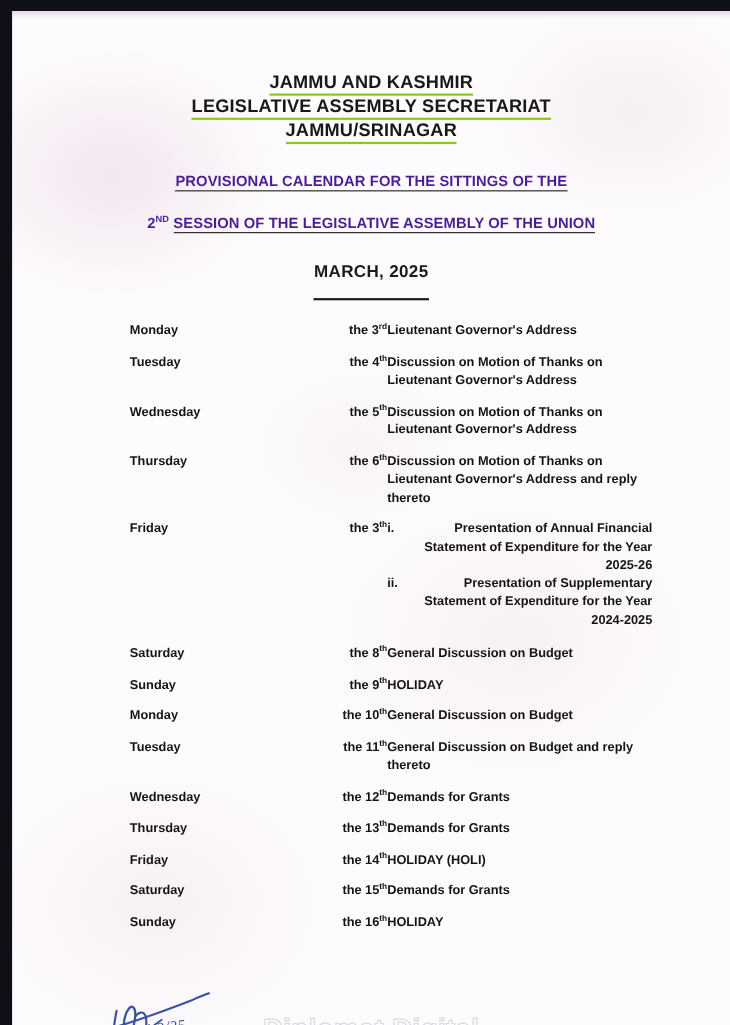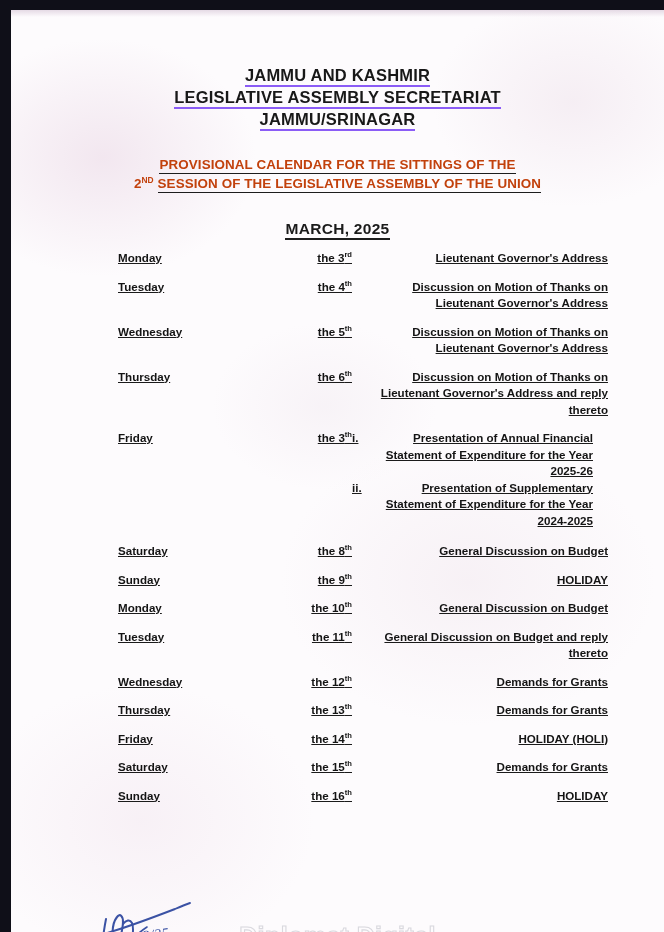--- a/index.html
+++ b/index.html
@@ -60,66 +60,65 @@
     margin-top: 54px;
   }
   .hdr-line {
     font-size: 16.5px;
     font-weight: bold;
     letter-spacing: .2px;
     line-height: 22px;
     color: #181818;
   }
   .hdr-line span.u {
-    border-bottom: 2px solid #8b5cf6;
+    border-bottom: 2px solid #84cc16;
     padding-bottom: 1px;
   }
 
   .sub-block {
     margin-top: 26px;
     text-align: center;
     font-size: 13.4px;
     font-weight: bold;
     line-height: 18.5px;
     letter-spacing: .1px;
-    color: #c2410c;
+    color: #4c1d95;
   }
   .sub-block .u {
     border-bottom: 1.8px solid #1d1d1d;
     padding-bottom: 1px;
   }
-  .sub-l2 { position: relative; }
+  .sub-l2 { position: relative; margin-top: 19px; }
   .ord-2nd {
     font-size: 13.4px;
     font-weight: bold;
   }
   .ord-2nd sup {
     font-size: 8.4px;
     vertical-align: super;
     line-height: 0;
   }
 
   .month {
     margin-top: 27px;
     text-align: center;
     font-size: 15.5px;
     font-weight: bold;
     letter-spacing: .3px;
   }
   .month span.u {
     border-bottom: 2px solid #1d1d1d;
-    padding-bottom: 1px;
+    padding-bottom: 15px;
   }
 
   
   #schedule {
-    margin-top: 12px;
+    margin-top: 36px;
     padding-left: 107px;
     padding-right: 20px;
-    text-decoration: underline;
   }
   .row {
     display: flex;
     align-items: flex-start;
     margin-bottom: 12px;
   }
   .c-day {
     width: 117px;
     flex: 0 0 117px;
     font-size: 11.6px;
@@ -163,21 +162,21 @@
   ol.roman li .mark {
     flex: 0 0 23px;
     font-weight: bold;
   }
   ol.roman li .txt {
     flex: 1 1 auto;
     font-weight: bold;
     max-width: 218px;
     text-align: right;
   }
-  .w-mid    { max-width: 256px; text-align: right; }
+  .w-mid    { max-width: 256px; }
 
   
   #signature {
     position: absolute;
     left: 86px;
     top: 836px;
     width: 120px;
     height: 62px;
   }
   #signature svg { display: block; }

